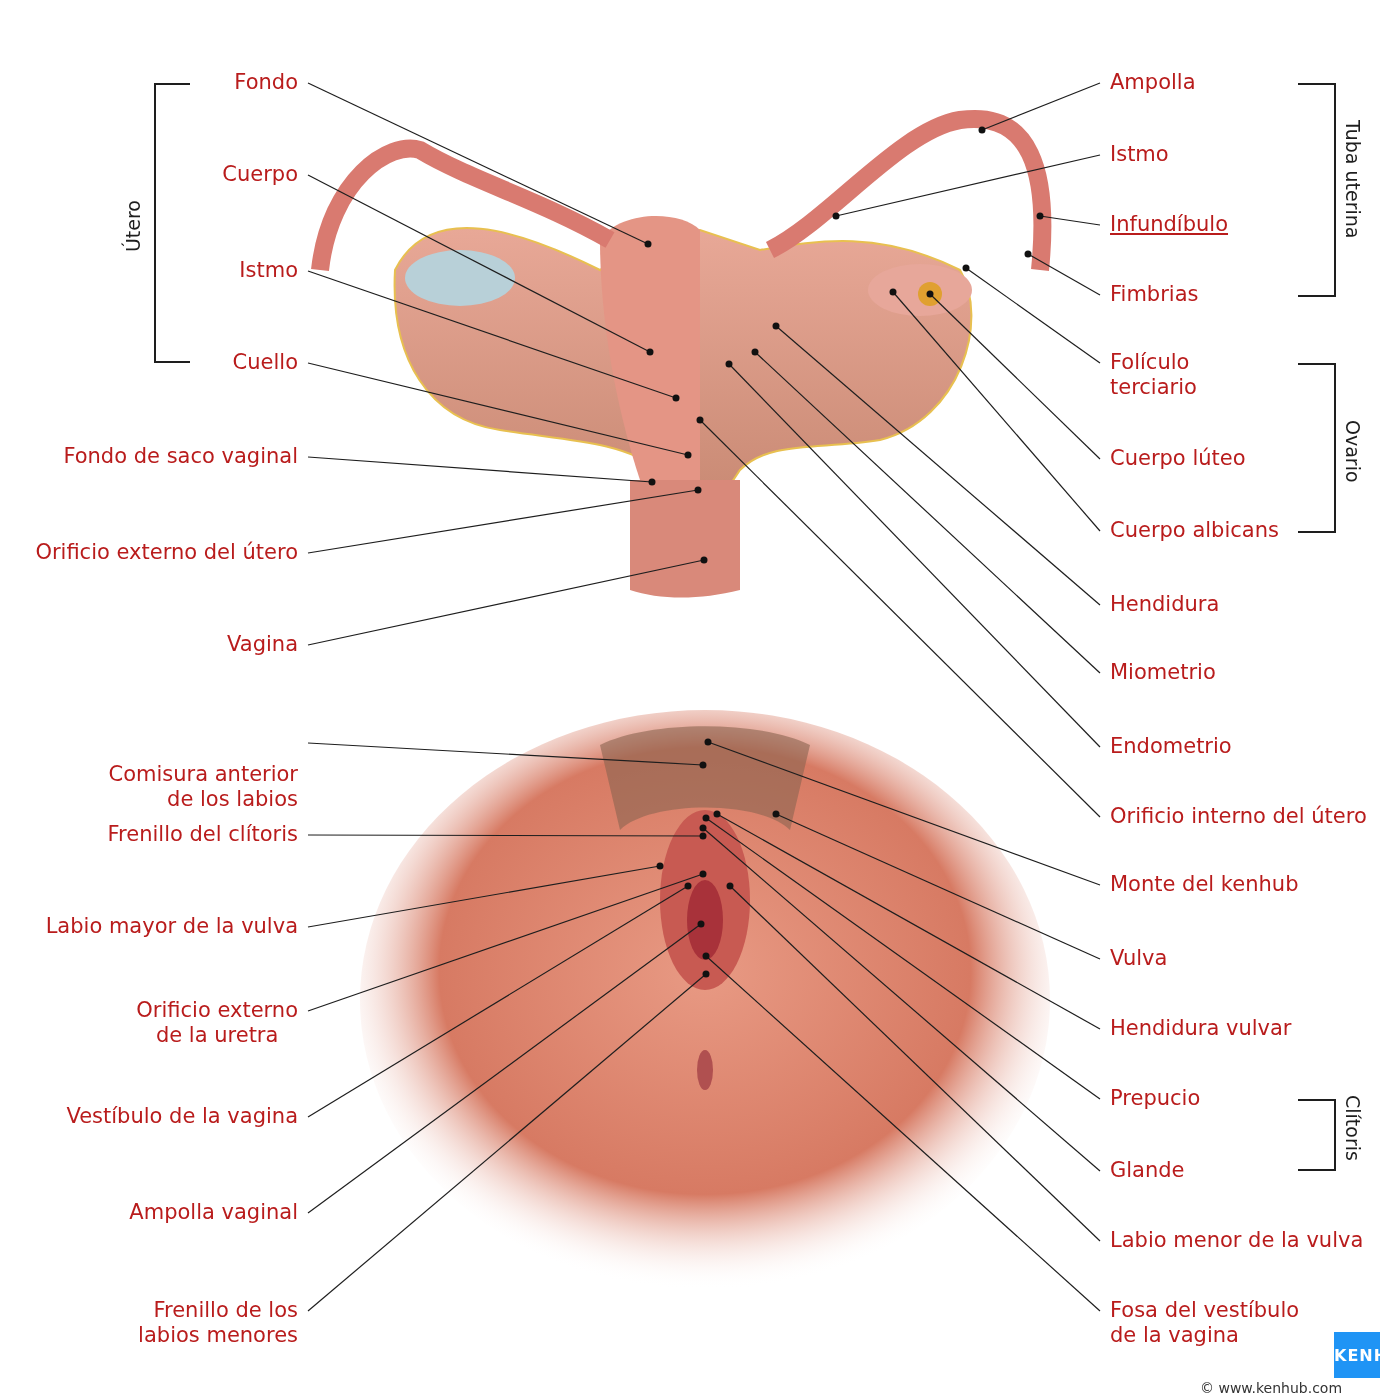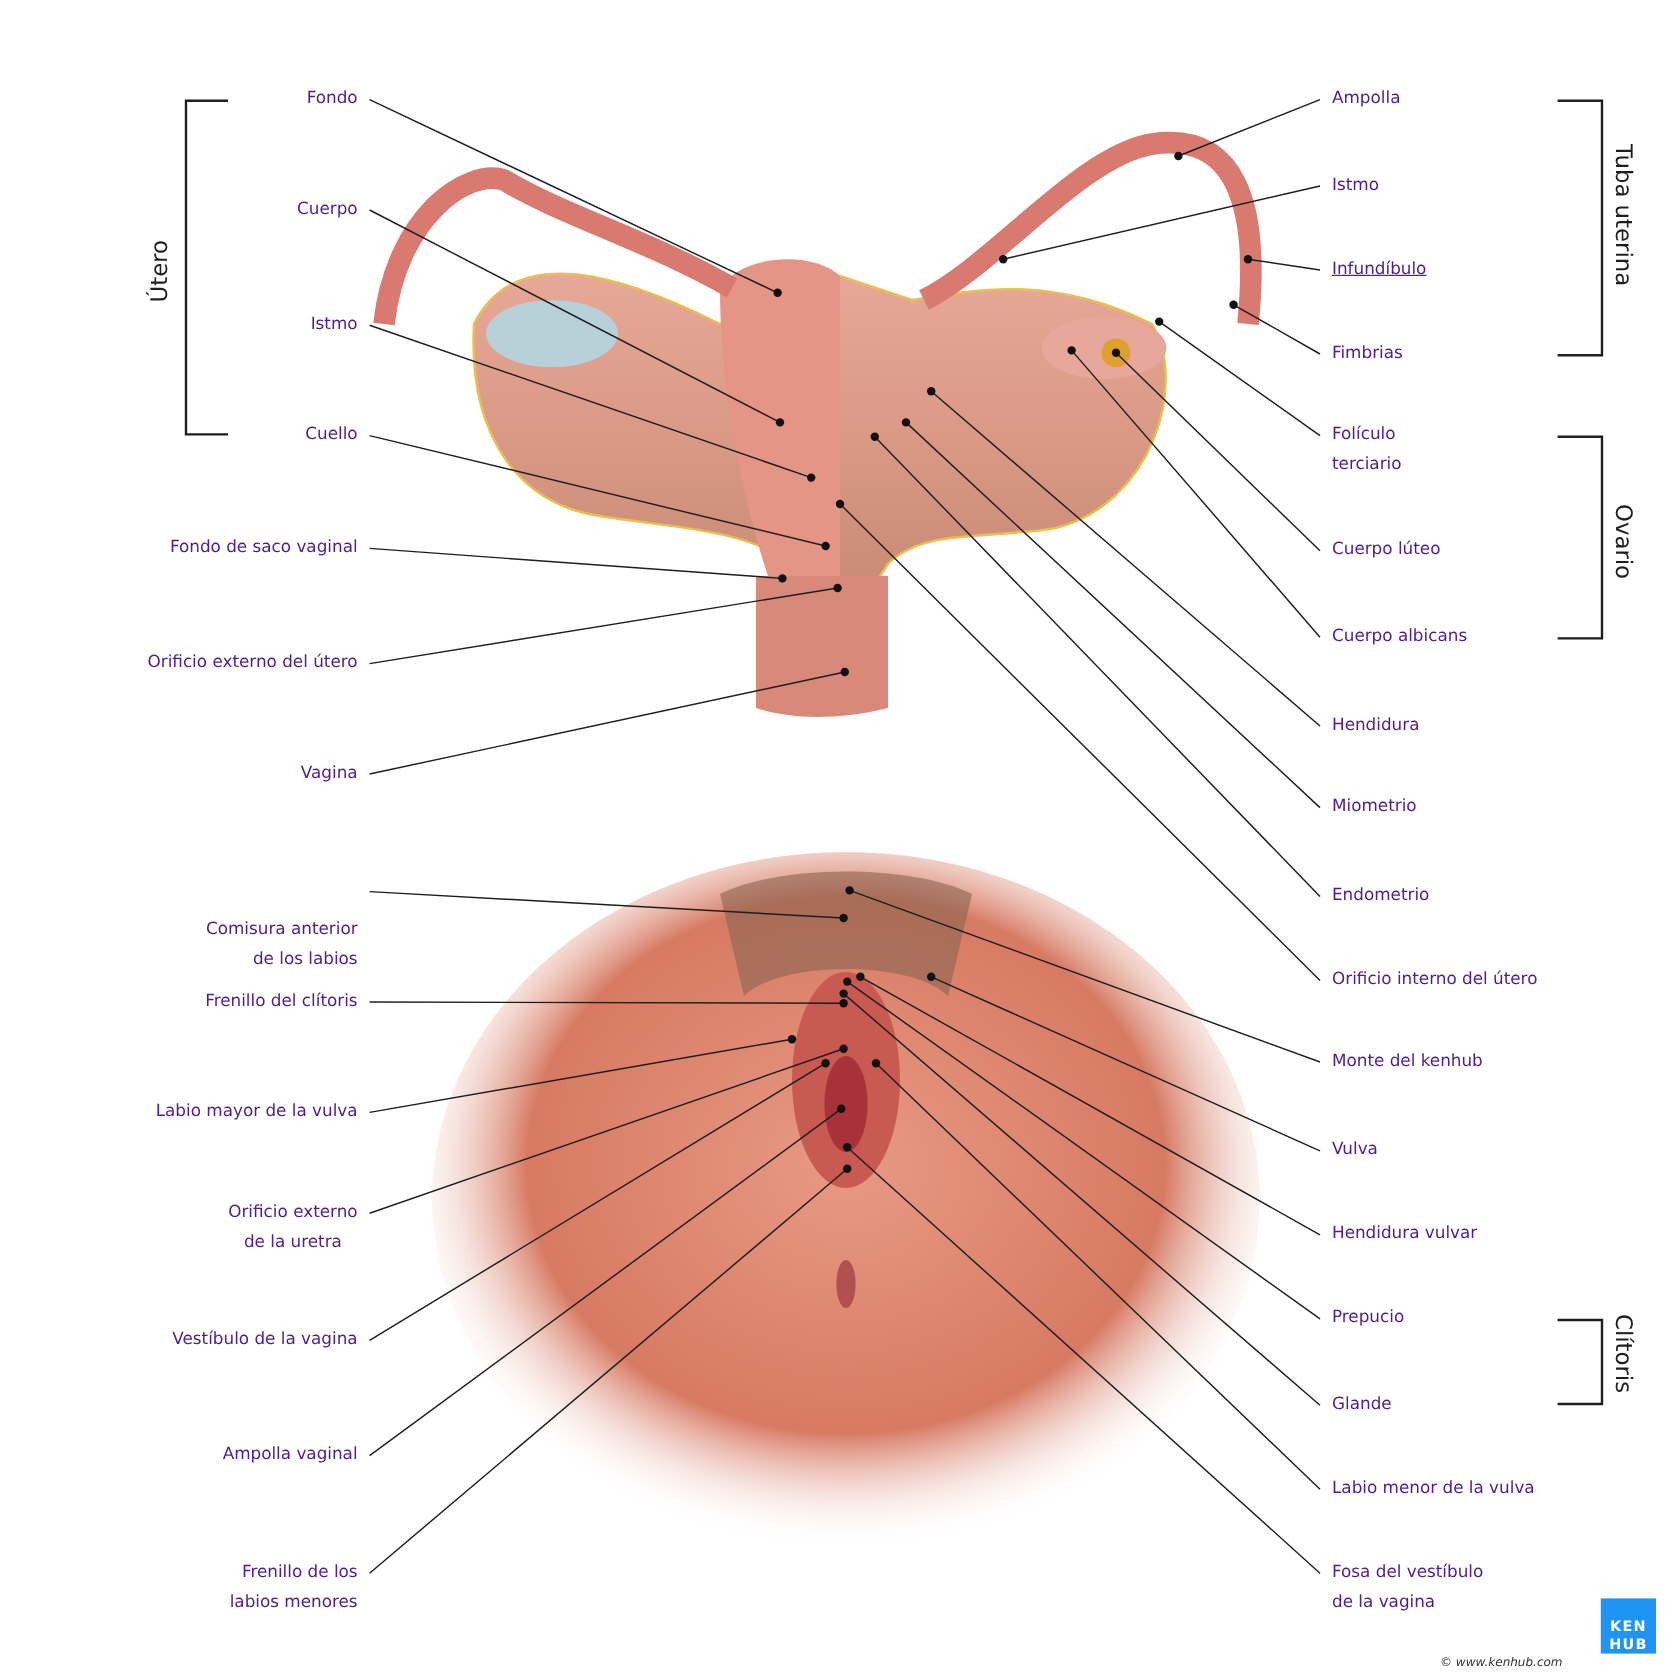--- a/index.html
+++ b/index.html
@@ -1,23 +1,23 @@
 <!DOCTYPE html>
 <html><head>
 <meta charset="utf-8">
 <style>
   html, body { margin:0; padding:0; background:#ffffff; }
   body { width:1400px; height:1400px; position:relative; overflow:hidden; font-family:"DejaVu Sans", sans-serif; }
   .stage { position:absolute; left:0; top:0; width:1400px; height:1400px; }
-  .lbl { position:absolute; font-size:14px; color:#4c1d95; line-height:25px; white-space:pre-line; }
+  .lbl { position:absolute; font-size:21px; color:#b91c1c; line-height:25px; white-space:pre-line; }
   .lbl.r { text-align:right; }
   .group { position:absolute; font-size:19px; color:#1e1e1e; writing-mode:vertical-rl; }
   .group.left { transform:rotate(180deg); }
-  .logo { position:absolute; left:1334px; top:1332px; width:46px; height:46px; background:#1f94f5; color:#fff; font-size:12px; line-height:15px; font-weight:bold; letter-spacing:1px; display:flex; flex-direction:column; align-items:center; justify-content:flex-end; }
-  .credit { position:absolute; left:1200px; top:1380px; font-size:10px; color:#333;font-style:italic; }
+  .logo { position:absolute; left:1334px; top:1332px; width:46px; height:46px; background:#1f94f5; color:#fff; font-size:16px; line-height:15px; font-weight:bold; letter-spacing:1px; display:flex; align-items:center; justify-content:space-between; }
+  .credit { position:absolute; left:1200px; top:1380px; font-size:14px; color:#333; }
   svg { position:absolute; left:0; top:0; }
 </style>
 </head>
 <body>
 
 <div class="stage">
   <svg width="1400" height="1400">
     <defs>
       <radialGradient id="skin" cx="50%" cy="45%" r="55%">
         <stop offset="0%" stop-color="#e89a84"></stop>

